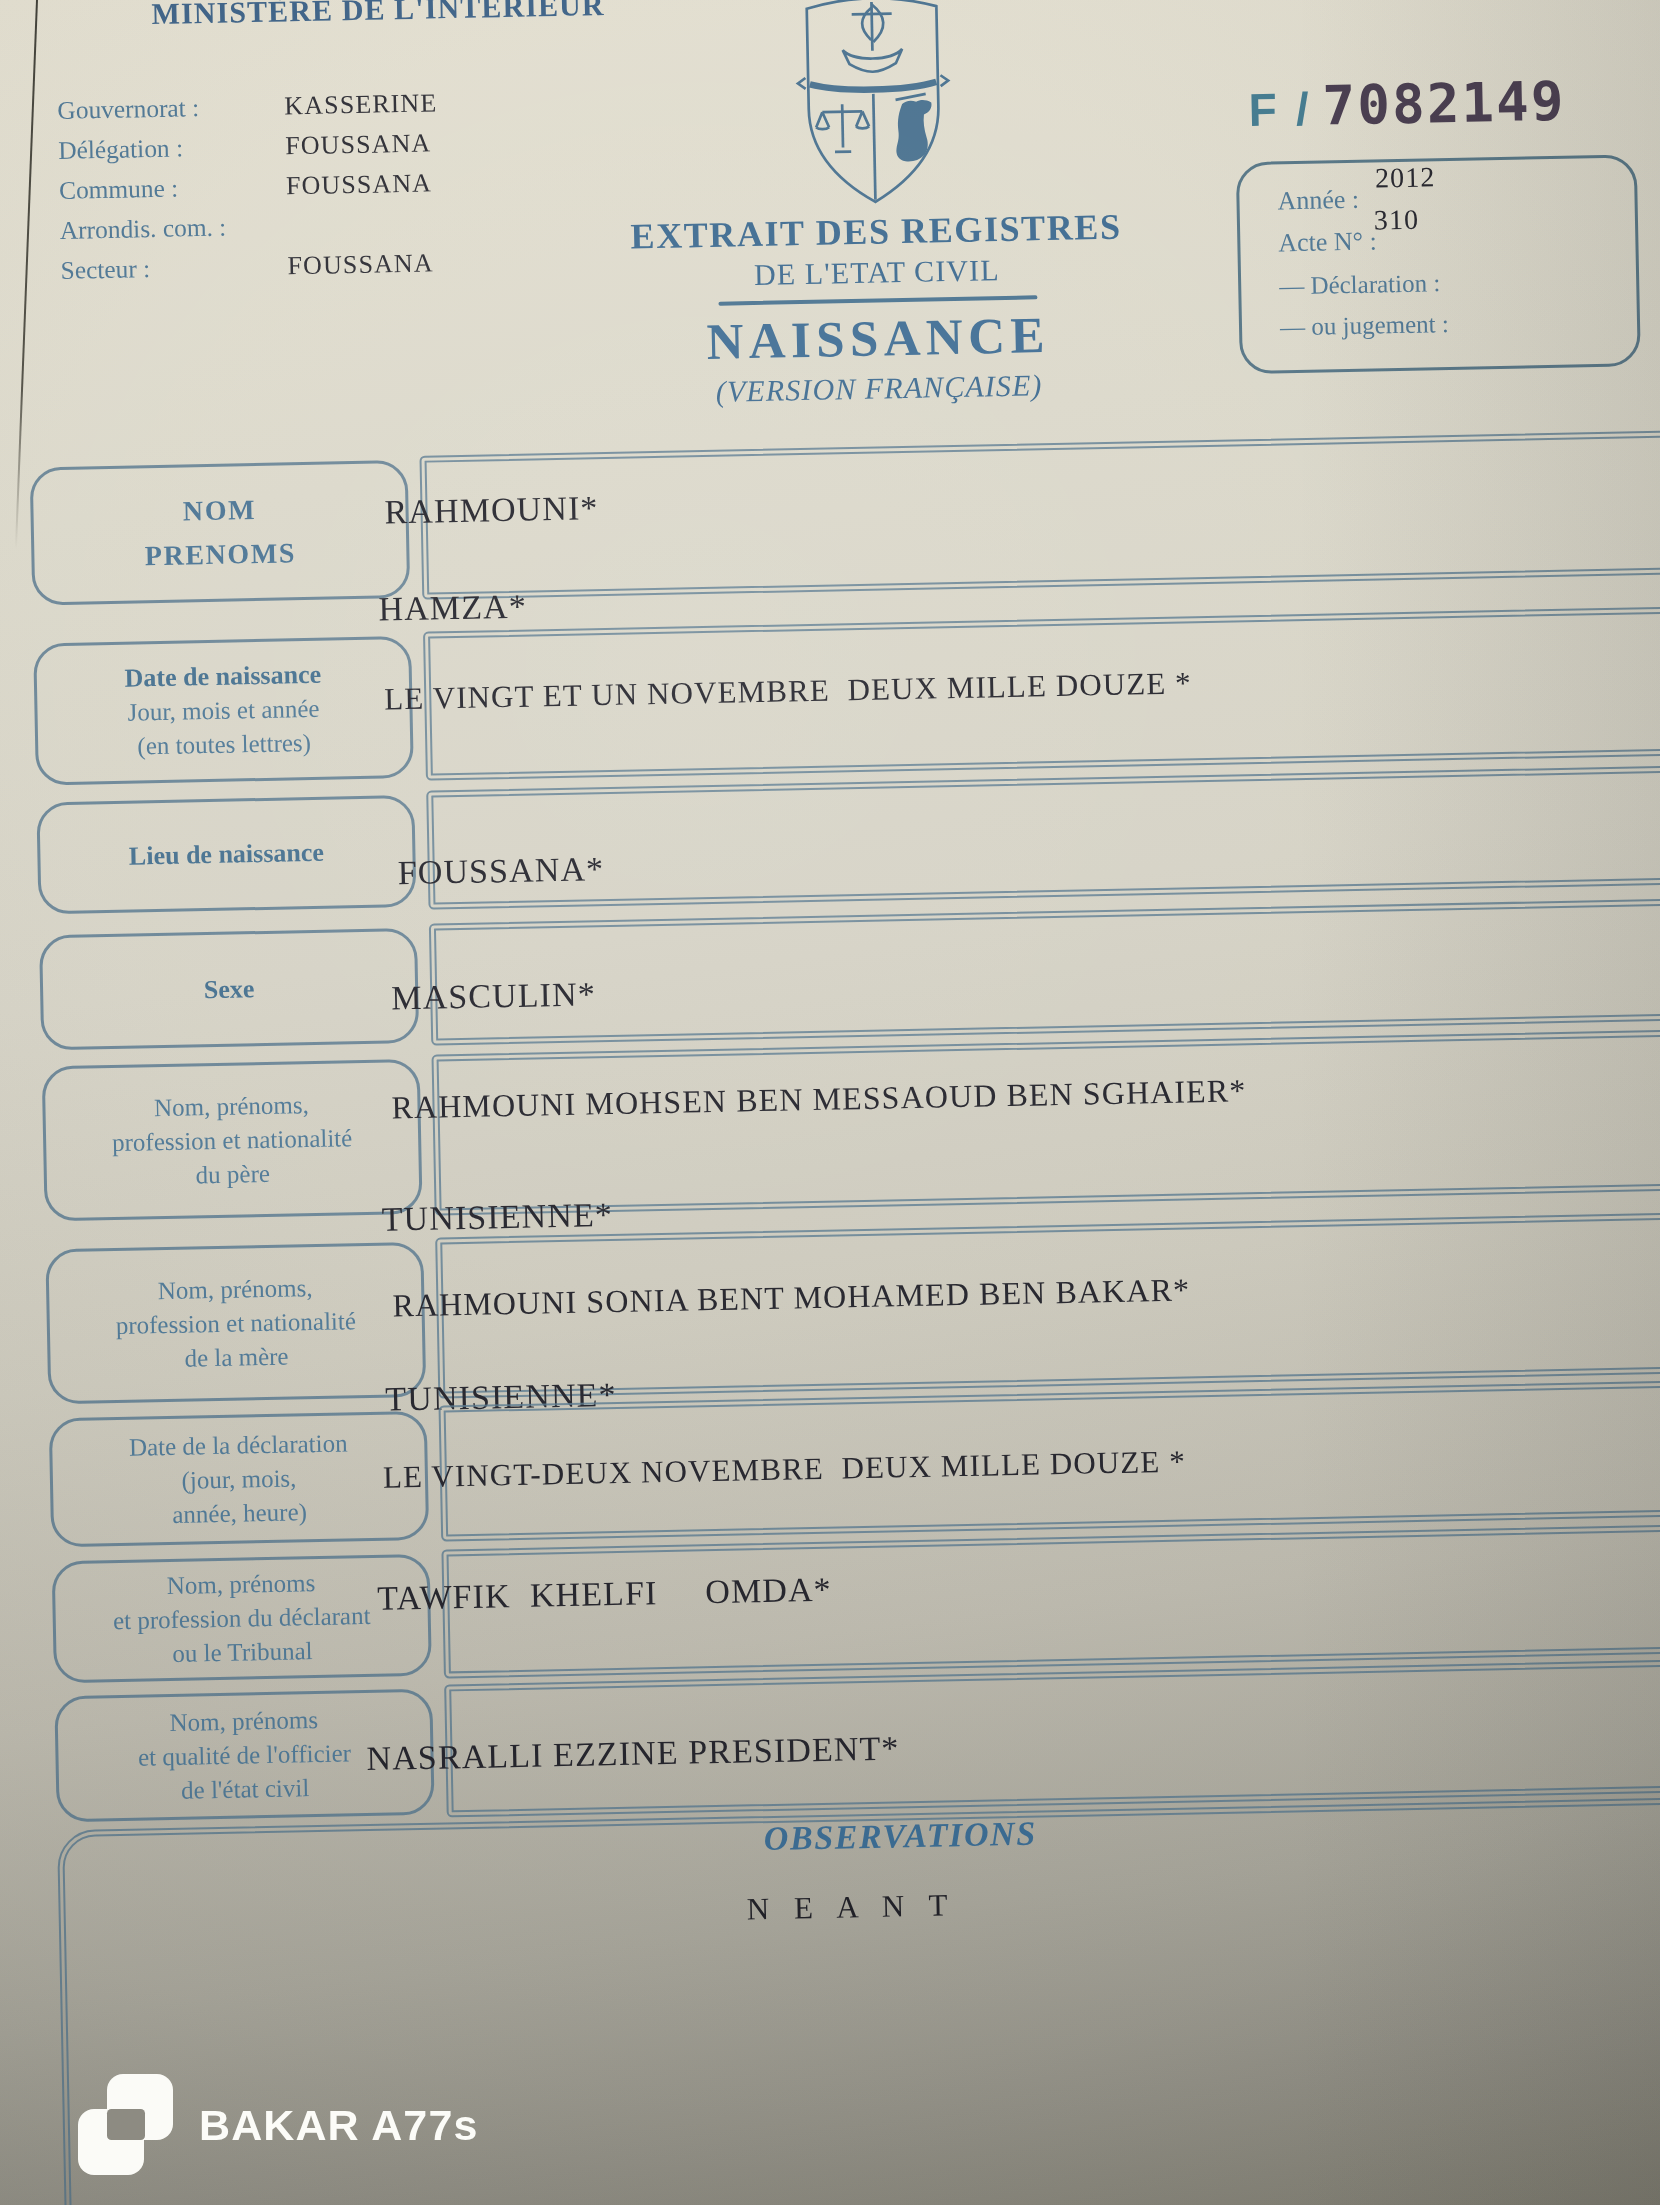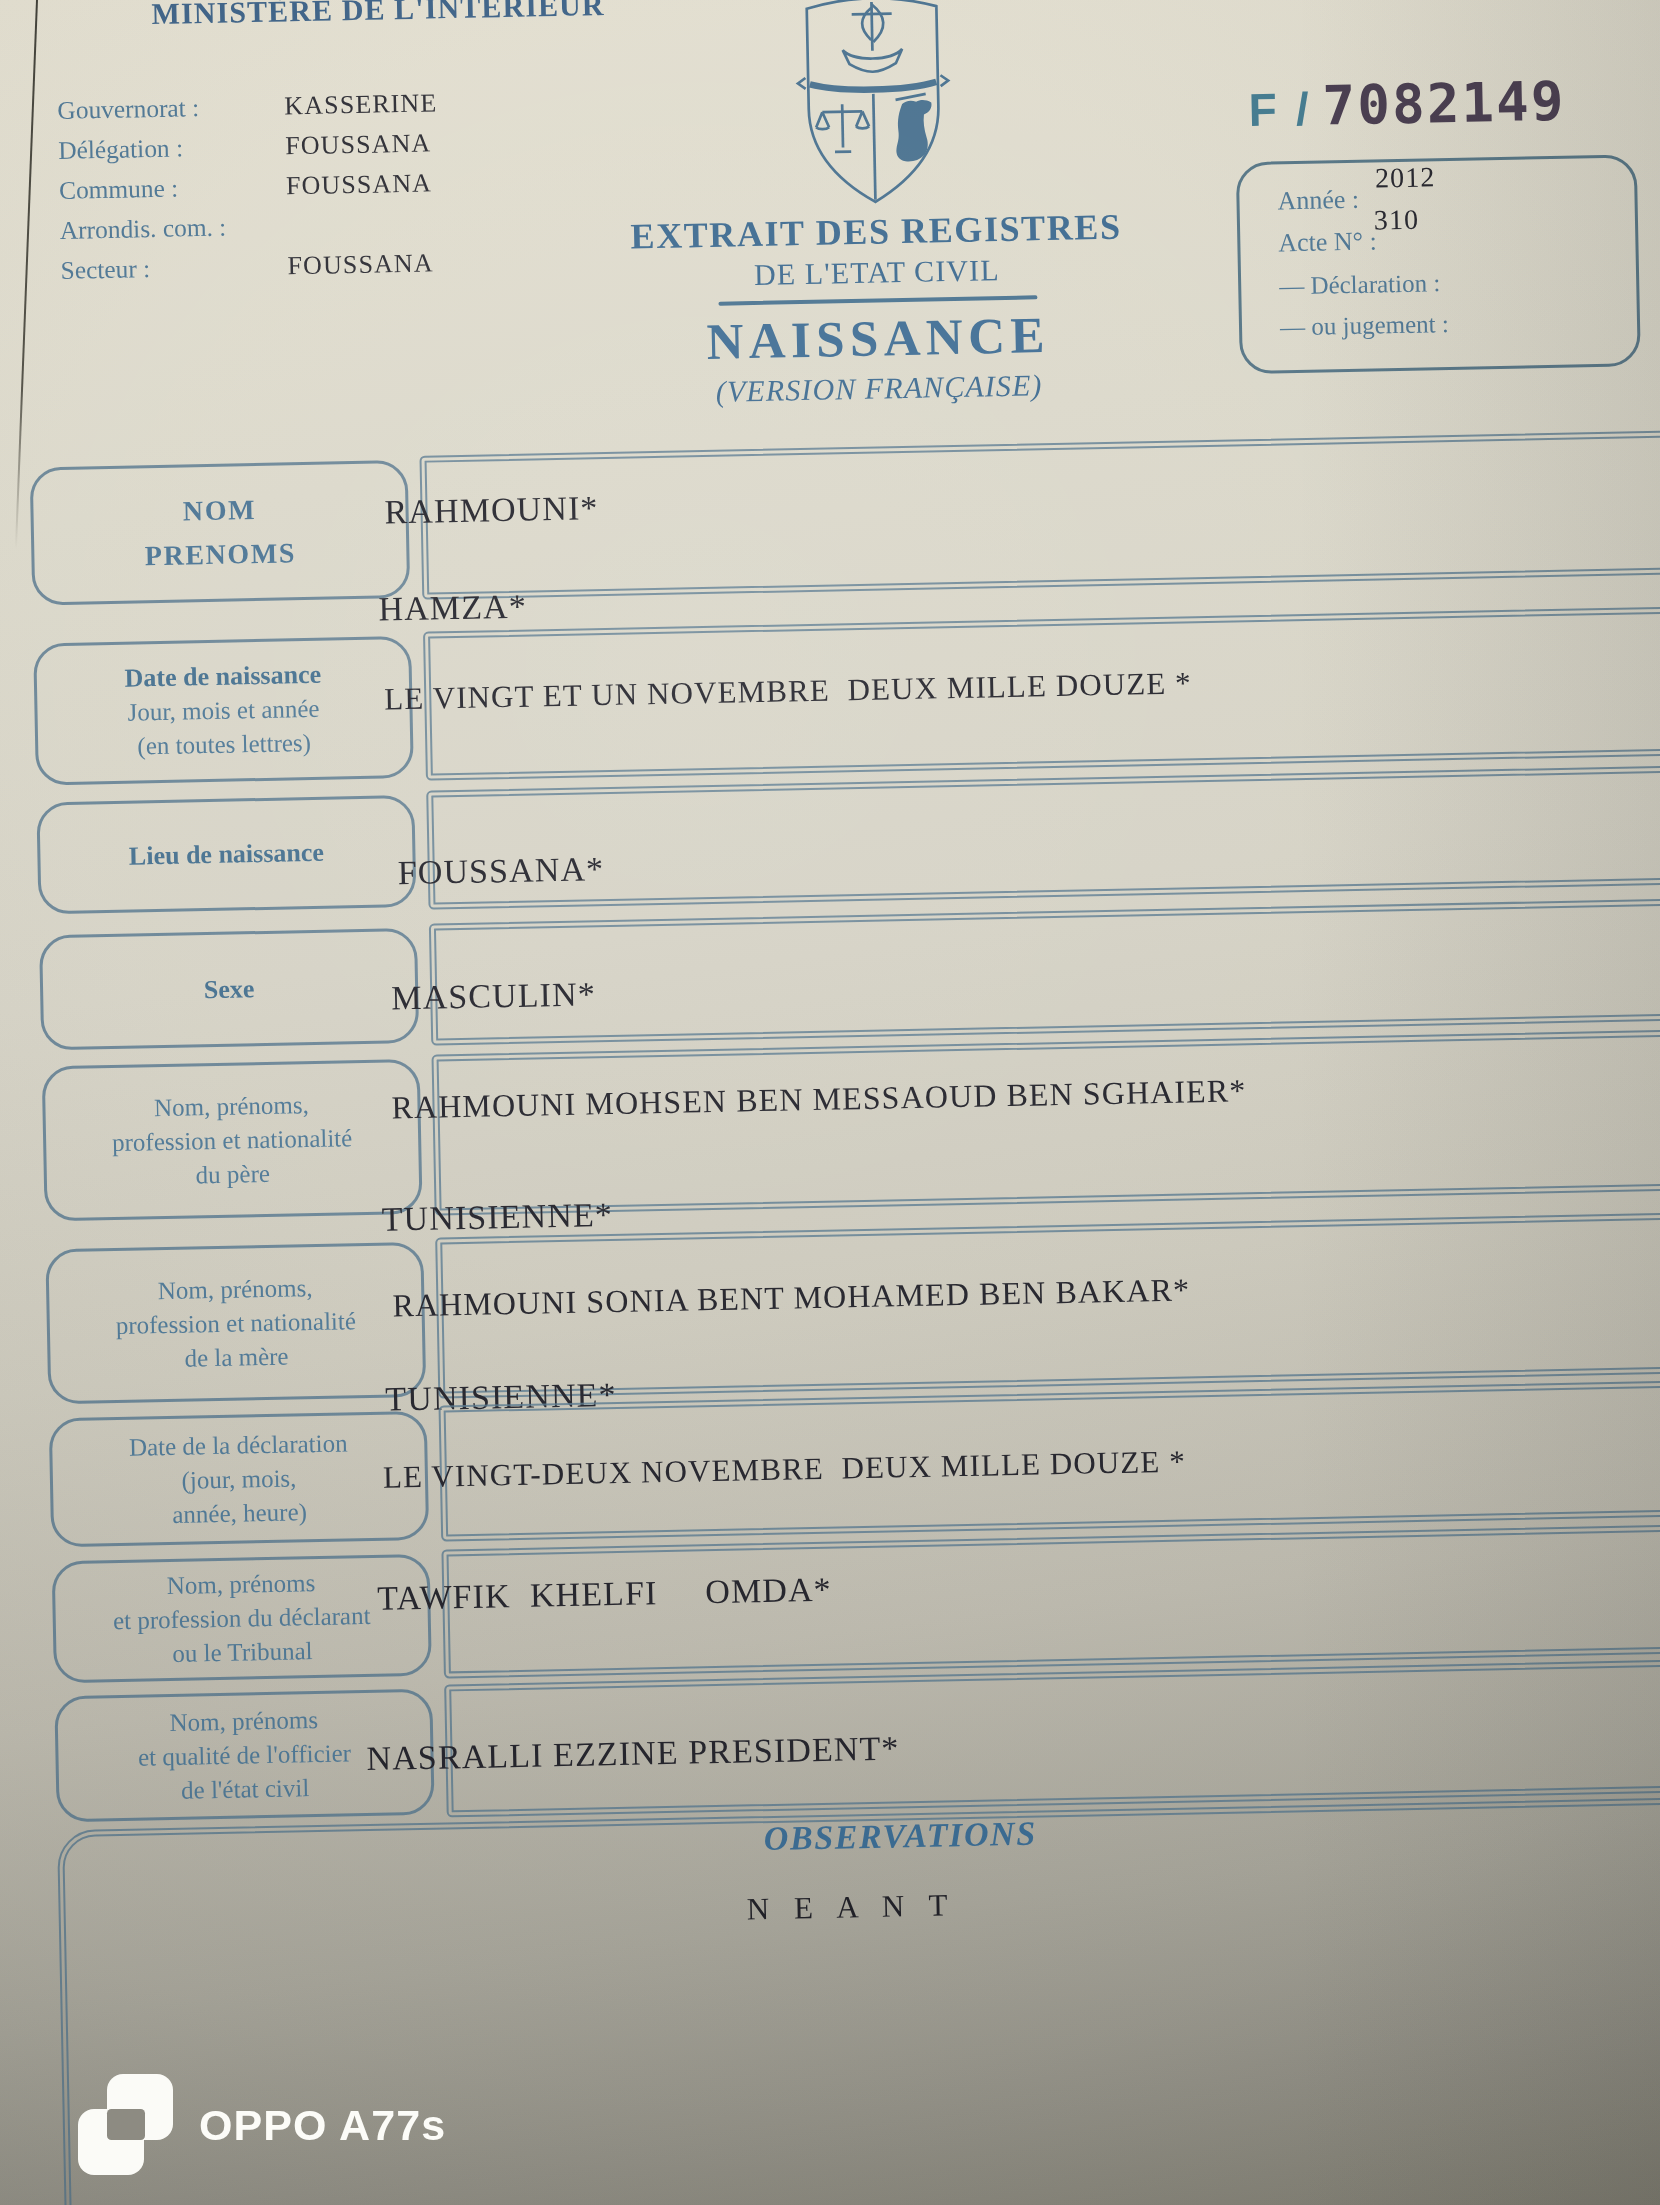--- a/index.html
+++ b/index.html
@@ -236,17 +236,17 @@
 
   <div class="crease"></div>
   <div class="vignette"></div>
 
   <div class="wm">
     <div class="wm-logo">
       <div class="sq-a"></div>
       <div class="sq-b"></div>
       <div class="sq-x"></div>
     </div>
-    <span class="wm-text">OPPO A77s</span>
+    <span class="wm-text">BAKAR A77s</span>
   </div>
 
 </div>
 
 
 </body></html>

